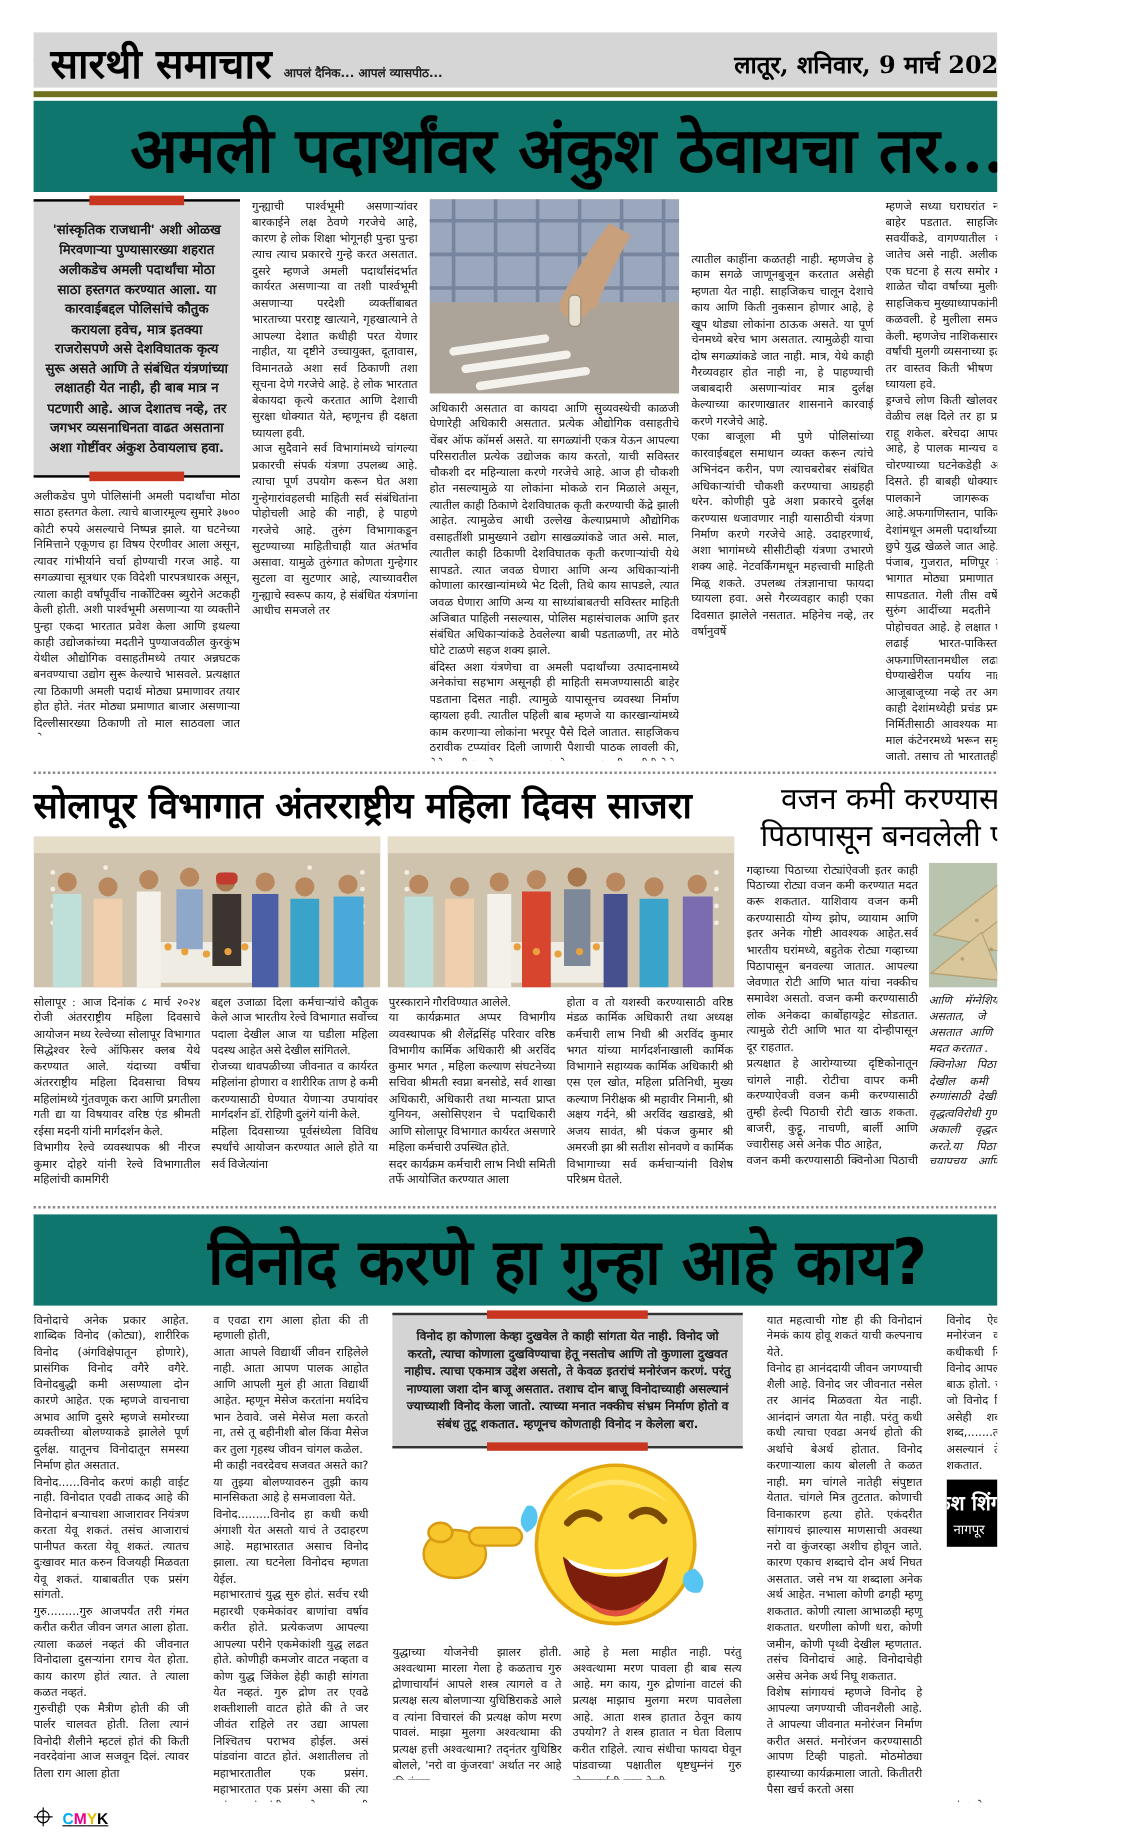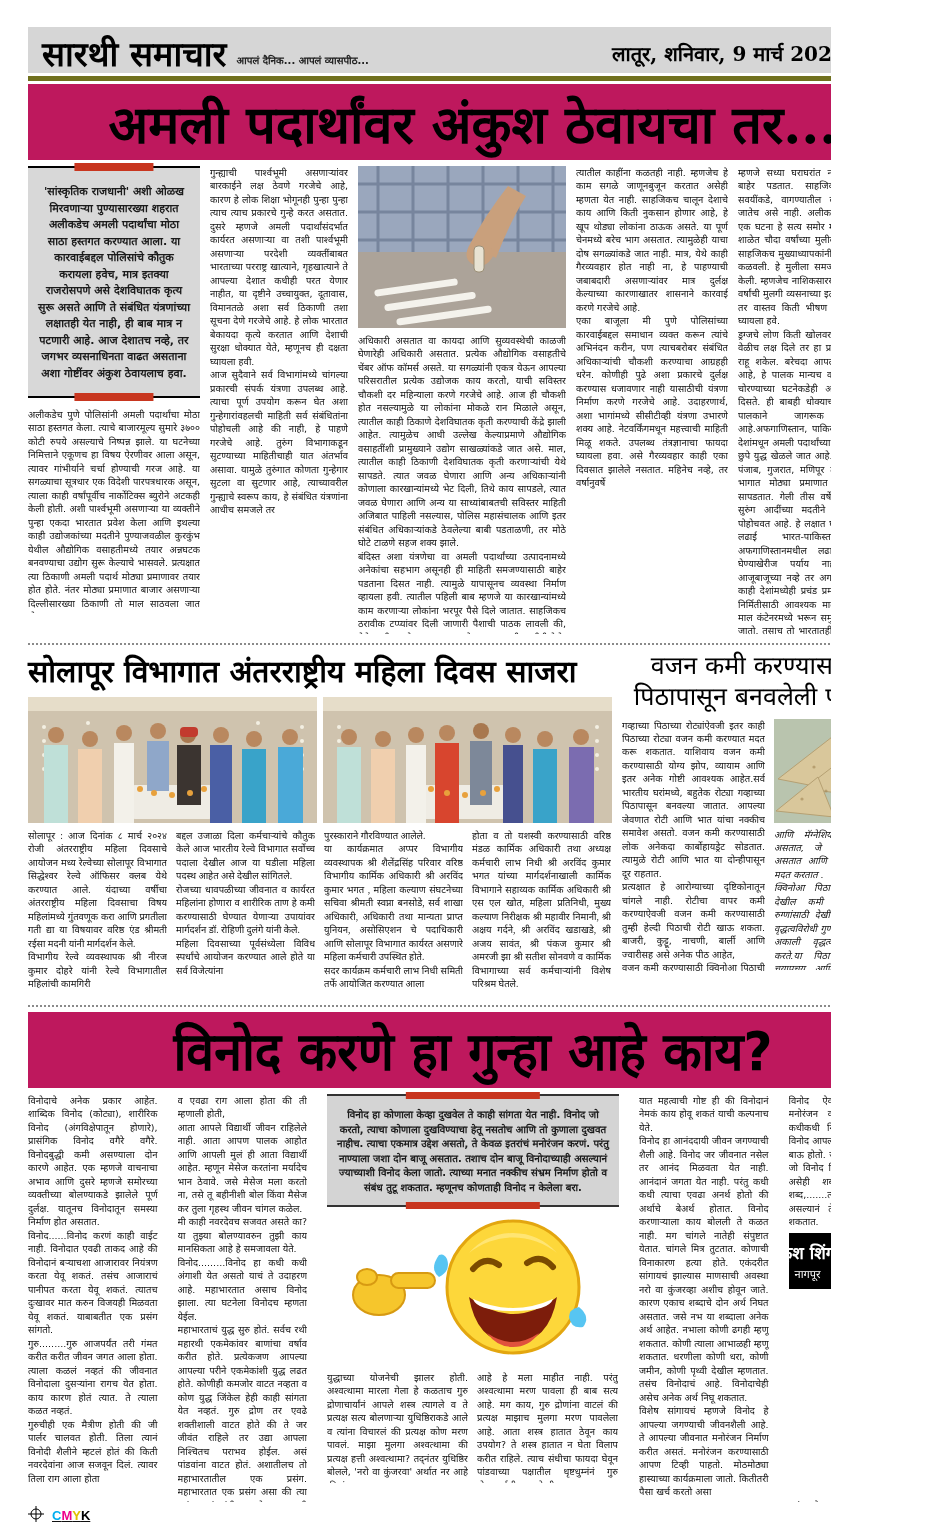--- a/index.html
+++ b/index.html
@@ -14,35 +14,35 @@
   .masthead{position:absolute;left:28px;top:27px;width:890px;height:46px;background:#d6d6d6;
             display:flex;align-items:flex-end;justify-content:space-between;padding:0 14px;box-sizing:border-box;}
   .paper-name{font-family:"DejaVu Serif",serif;font-weight:bold;font-size:34px;line-height:1.05;color:#000;}
   .tagline{font-size:10px;font-weight:bold;color:#222;margin:0 0 6px 10px;flex:1;}
   .mast-right{display:flex;align-items:flex-end;gap:14px;padding-bottom:6px;}
   .dateline{font-family:"DejaVu Serif",serif;font-weight:bold;font-size:20px;color:#000;}
   .pageno{font-weight:bold;font-size:14px;color:#000;}
   .olive-rule{position:absolute;left:28px;top:76px;width:890px;height:5px;background:#70701e;}
 
   
-  .band{position:absolute;left:28px;background:#be185d;display:flex;align-items:center;justify-content:center;}
+  .band{position:absolute;left:28px;background:#0f766e;display:flex;align-items:center;justify-content:center;}
   .band1{top:84px;width:890px;height:76px;}
   .band1 h1{margin:0;font-family:"DejaVu Serif",serif;font-weight:bold;font-size:52px;color:#000;}
   .band3{top:1012px;width:890px;height:76px;}
   .band3 h1{margin:0;font-weight:bold;font-size:50px;color:#000;transform:scaleY(1.06);}
 
   
   .bt{font-size:9.5px;line-height:1.42;text-align:justify;color:#151515;white-space:pre-line;overflow:hidden;}
 
   
   .a1{position:absolute;left:28px;top:166px;width:890px;height:472px;display:flex;gap:10px;}
   .a1 .c1{width:172px;}
   .a1 .c2{width:138px;}
   .a1 .c3{width:208px;display:flex;flex-direction:column;}
-  .a1 .c4{width:152px;}
+  .a1 .c4{width:152px;margin-top:44px;}
   .a1 .c5{width:180px;}
   .leadbox{border-top:2px solid #000;border-bottom:2px solid #000;position:relative;
            background:#d8d8d8;margin-bottom:10px;padding:16px 10px 14px;}
   .leadbox .bar{position:absolute;left:50%;transform:translateX(-50%);width:46%;height:8px;background:#c8361f;}
   .leadbox .bar.top{top:-5px;} .leadbox .bar.bot{bottom:-5px;}
   .leadtext{font-size:11px;line-height:1.5;font-weight:bold;text-align:center;color:#1b1b1b;}
   .photo{display:block;}
 
   
   .dotrule{position:absolute;left:28px;width:890px;border-top:2px dotted #8a8a8a;}

